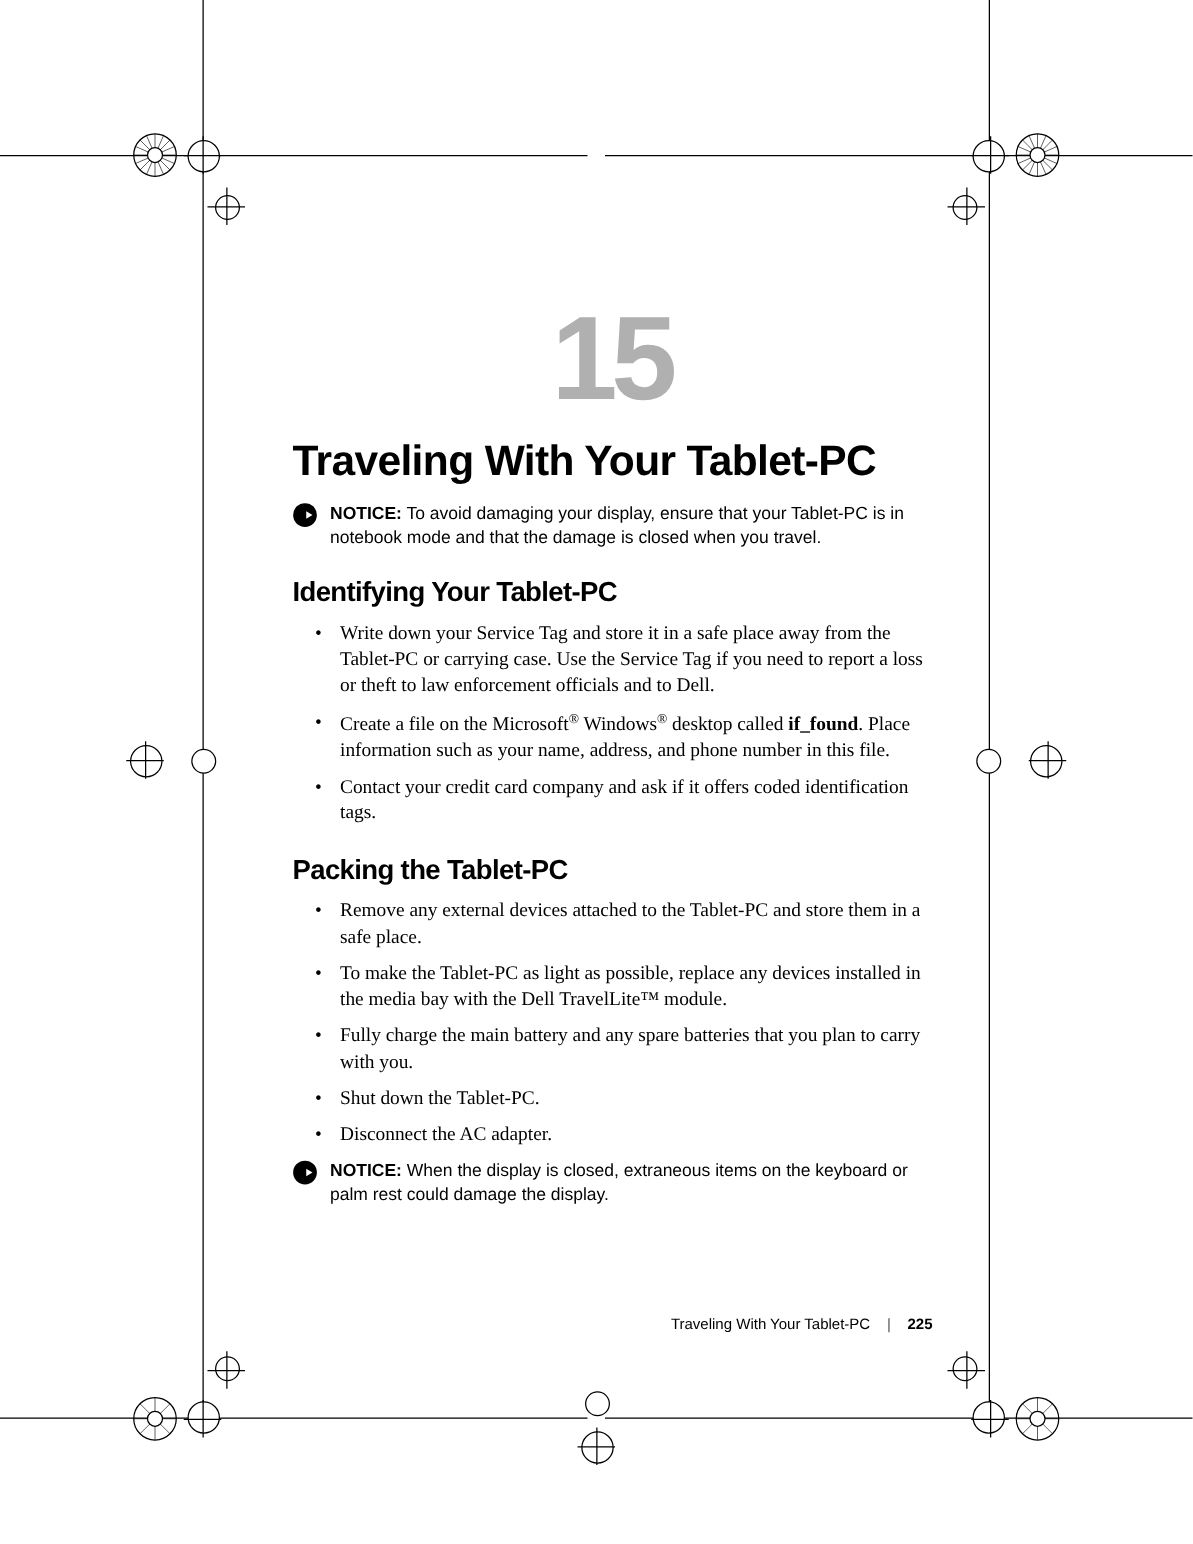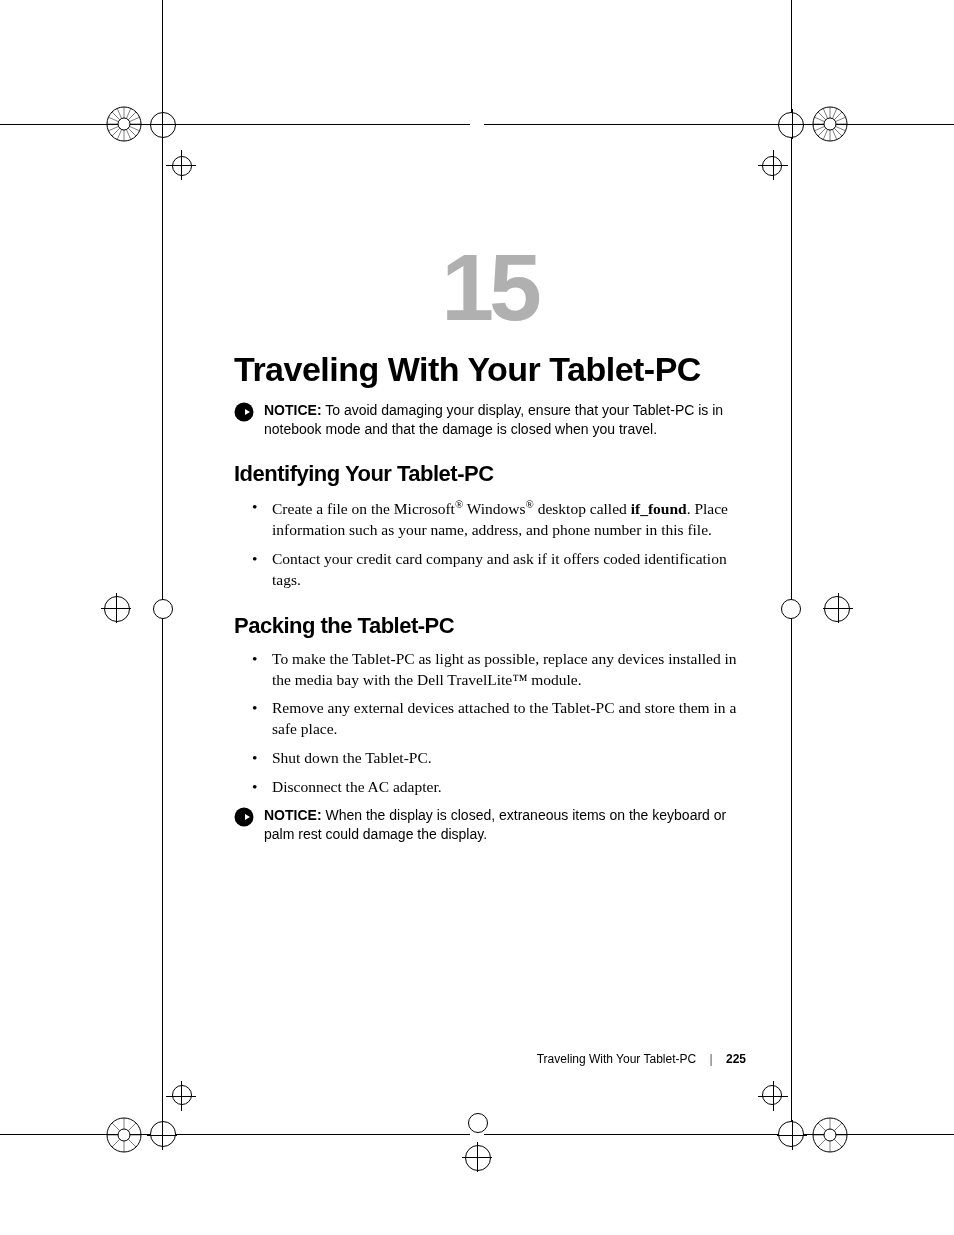--- a/index.html
+++ b/index.html
@@ -233,30 +233,32 @@
         <path d="M5 10 L11 10 L11 7 L16 10 L11 13 L11 10 Z" fill="white"></path>
       </svg>
     <div class="notice-text">
       <span class="notice-label">NOTICE:</span>
       <span>To avoid damaging your display, ensure that your Tablet-PC is in notebook mode and that the damage is closed when you travel.</span>
     </div>
   </div>
 
   <h2>Identifying Your Tablet-PC</h2>
   <ul>
+    <li>Write down your Service Tag and store it in a safe place away from the Tablet-PC or carrying case. Use the Service Tag if you need to report a loss or theft to law enforcement officials and to Dell.</li>
     <li>
       <span>Create a file on the Microsoft</span><sup>®</sup><span> Windows</span><sup>®</sup><span> desktop called </span><span class="bold-inline">if_found</span><span>. Place information such as your name, address, and phone number in this file.</span>
     </li>
     <li>Contact your credit card company and ask if it offers coded identification tags.</li>
   </ul>
 
   <h2>Packing the Tablet-PC</h2>
   <ul>
+    <li>Remove any external devices attached to the Tablet-PC and store them in a safe place.</li>
     <li>To make the Tablet-PC as light as possible, replace any devices installed in the media bay with the Dell TravelLite™ module.</li>
-    <li>Remove any external devices attached to the Tablet-PC and store them in a safe place.</li>
+    <li>Fully charge the main battery and any spare batteries that you plan to carry with you.</li>
     <li>Shut down the Tablet-PC.</li>
     <li>Disconnect the AC adapter.</li>
   </ul>
 
   <div class="notice-block">
     <svg class="notice-icon" viewBox="0 0 20 20">
         <circle cx="10" cy="10" r="9.5" fill="black"></circle>
         <path d="M5 10 L11 10 L11 7 L16 10 L11 13 L11 10 Z" fill="white"></path>
       </svg>
     <div class="notice-text">

